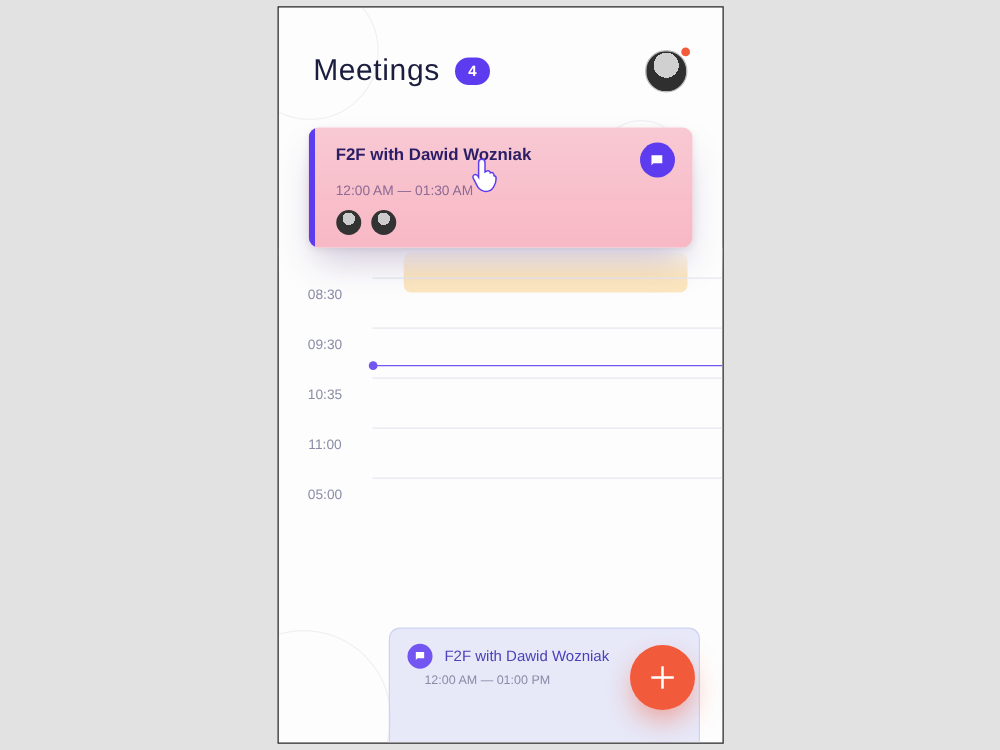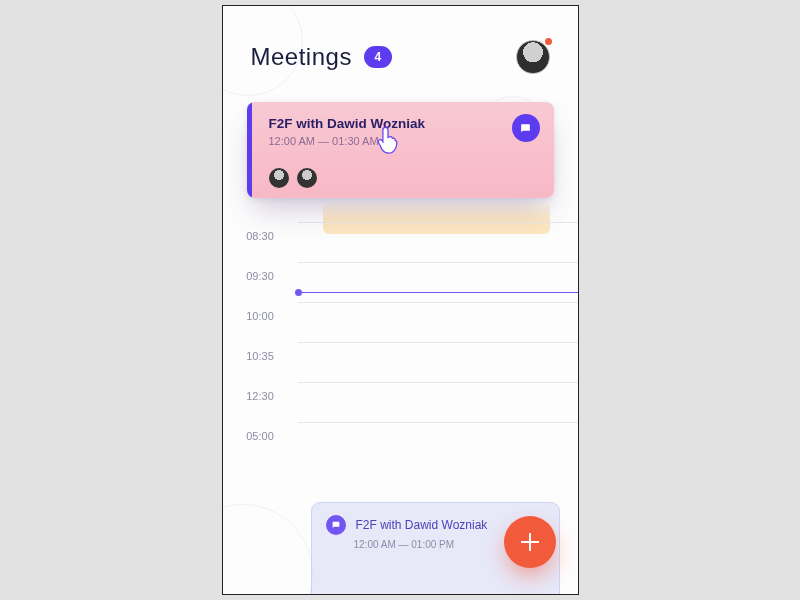--- a/index.html
+++ b/index.html
@@ -30,21 +30,21 @@
   .title{font-size:24px;font-weight:500;color:var(--ink);letter-spacing:0.5px}
   .badge{margin-left:12px;min-width:28px;height:22px;padding:0 9px;border-radius:11px;background:var(--accent);color:#fff;font-size:12px;font-weight:600;display:flex;align-items:center;justify-content:center}
   .avatar-wrap{margin-left:auto;position:relative}
   .avatar{width:34px;height:34px;border-radius:50%;background:radial-gradient(circle at 50% 35%,#d0d0d0 0 10px,#2f2f2f 10px);filter:grayscale(1);border:1px solid #bbb}
   .dot{position:absolute;top:-2px;right:-2px;width:7px;height:7px;border-radius:50%;background:var(--orange)}
   
   .card{position:absolute;top:96px;left:24px;right:24px;height:96px;border-radius:8px;background:linear-gradient(180deg,var(--pink-hi) 0%,var(--pink) 100%);box-shadow:0 16px 30px -6px rgba(90,60,130,0.28),0 2px 6px rgba(0,0,0,0.08);z-index:50;overflow:hidden}
   .card::before{content:'';position:absolute;left:0;top:0;bottom:0;width:5px;background:var(--accent);border-radius:8px 0 0 8px}
   .card-body{padding:14px 18px 10px 22px;height:100%;display:flex;flex-direction:column}
   .card-title{font-size:13.5px;font-weight:600;color:#2A1E67}
-  .card-time{font-size:11px;color:#8E6A93;margin-top:4px}
+  .card-time{font-size:11px;color:#8E6A93;margin-top:16px}
   .card-row{display:flex;align-items:center;margin-top:auto;gap:8px}
   .mini-avatar{width:20px;height:20px;border-radius:50%;background:radial-gradient(circle at 50% 35%,#ccc 0 5px,#333 5px);filter:grayscale(1)}
   .chat-badge{position:absolute;top:12px;right:14px;width:28px;height:28px;border-radius:50%;background:var(--accent);display:flex;align-items:center;justify-content:center}
   .chat-badge svg{width:13px;height:13px;fill:#fff}
   
   .cursor{position:absolute;top:118px;left:148px;z-index:60;width:34px;height:34px}
   .cursor svg{width:100%;height:100%;stroke:var(--accent);fill:#fff;stroke-width:1.4}
   
   .timeline{position:absolute;left:0;right:0;top:196px;bottom:0;overflow:hidden}
   .slot{position:relative;height:40px;display:flex;align-items:flex-end}
@@ -55,21 +55,21 @@
   
   .nowline{position:absolute;left:75px;right:0;height:1px;background:var(--accent-soft);z-index:5}
   .nowline::before{content:'';position:absolute;left:-3px;top:-3px;width:7px;height:7px;border-radius:50%;background:var(--accent-soft)}
   .nowline.pos{top:90px}
   
   .ev-blue{position:absolute;left:88px;right:18px;top:300px;height:120px;border-radius:9px;background:rgba(216,220,246,0.6);border:1px solid var(--blue-soft-edge);padding:12px 14px;z-index:4}
   .ev-head{display:flex;align-items:center;gap:10px}
   .ev-icon{width:20px;height:20px;border-radius:50%;background:var(--accent-soft);flex:0 0 20px;display:flex;align-items:center;justify-content:center}
   .ev-icon svg{width:10px;height:10px;fill:#fff}
   .ev-title{font-size:12px;font-weight:500;color:#4B41B8}
-  .ev-time{font-size:10px;color:var(--ink-soft);margin-top:4px;margin-left:28px}
+  .ev-time{font-size:10px;color:var(--ink-soft);margin-top:4px;margin-left:14px}
   
   .fab{position:absolute;right:22px;bottom:26px;width:52px;height:52px;border-radius:50%;background:var(--orange);box-shadow:0 10px 24px -4px rgba(242,90,60,0.6);display:flex;align-items:center;justify-content:center;z-index:70;cursor:pointer}
   .fab::before,.fab::after{content:'';position:absolute;background:#fff}
   .fab::before{width:18px;height:2px}
   .fab::after{width:2px;height:18px}
   
   .shade{position:absolute;left:0;right:0;top:192px;height:22px;background:linear-gradient(180deg,rgba(253,253,253,1) 0%,rgba(253,253,253,0) 100%);z-index:30;pointer-events:none}
 </style>
 </head>
 <body>
@@ -117,27 +117,24 @@
     <div class="ev-amber"></div>
     <div class="nowline pos"></div>
 
     <div class="slot">
         <div class="label">08:30</div>
       </div>
     <div class="slot">
         <div class="label">09:30</div>
       </div>
     <div class="slot">
-        <div class="label">10:00</div>
-      </div>
-    <div class="slot">
         <div class="label">10:35</div>
       </div>
     <div class="slot">
-        <div class="label">12:30</div>
+        <div class="label">11:00</div>
       </div>
     <div class="slot">
         <div class="label">05:00</div>
       </div>
 
     <div class="ev-blue">
       <div class="ev-head">
         <div class="ev-icon">
           <svg viewBox="0 0 24 24">
               <path d="M4 4h16v12H7l-3 3V4z"></path>

